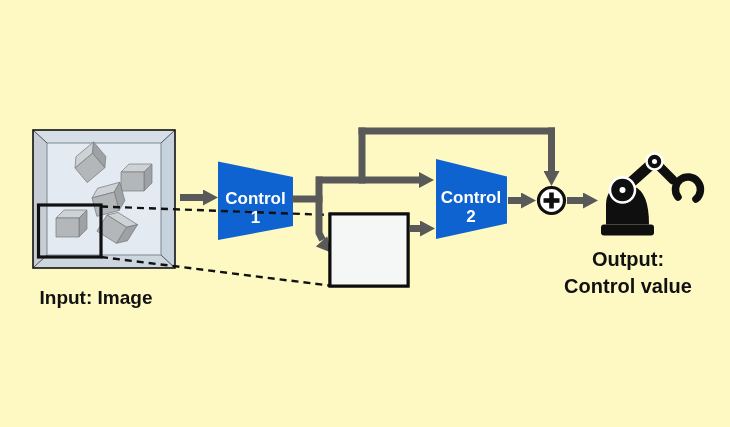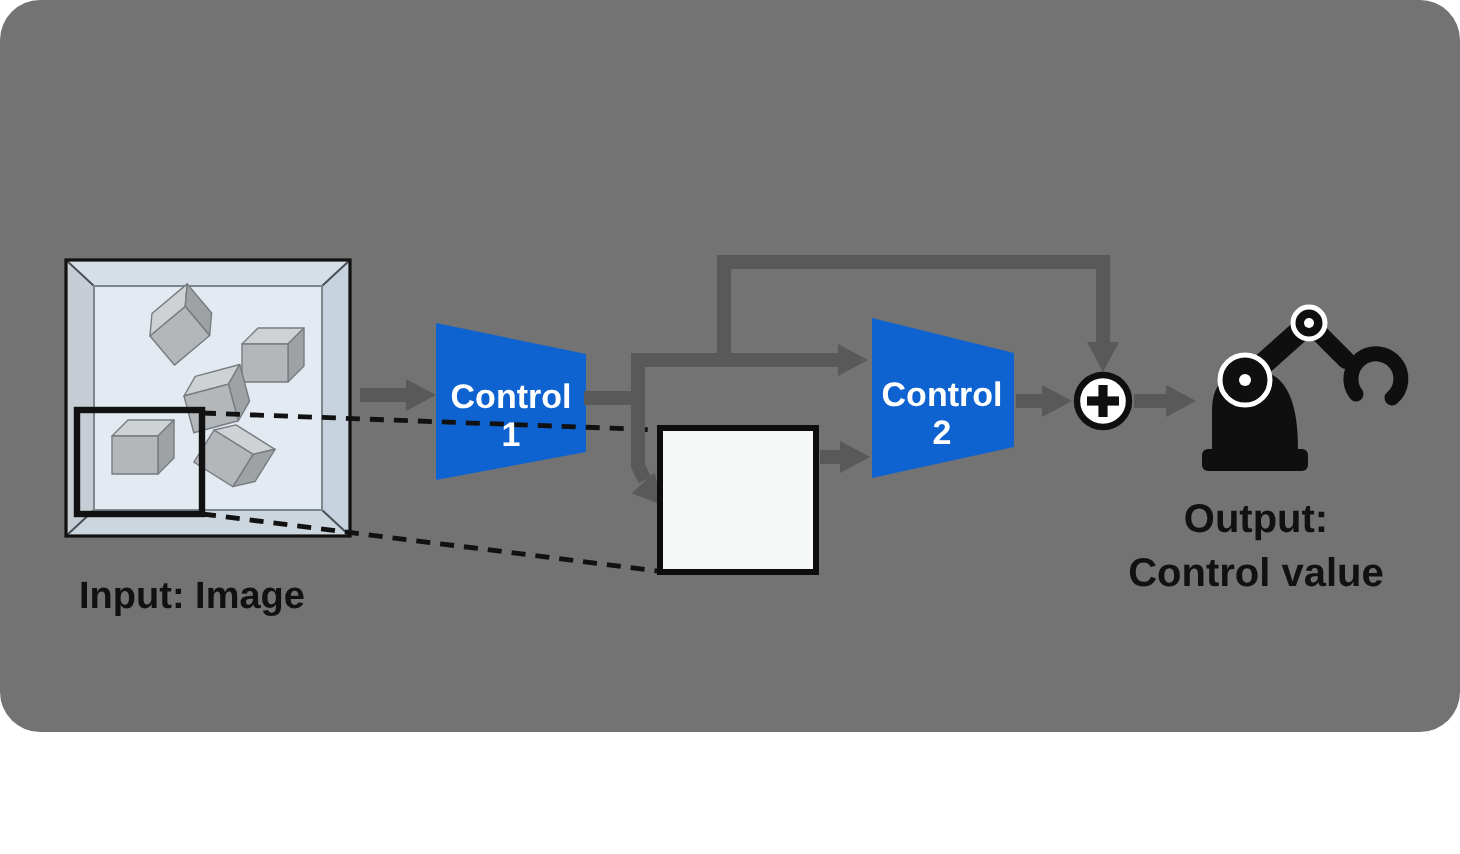--- a/index.html
+++ b/index.html
@@ -15,23 +15,22 @@
     --cube-top:#cfd2d4;
     --cube-front:#b3b7ba;
     --cube-side:#9ea2a5;
     --cube-stroke:#777c81;
     --crop-bg:#f5f6f6;
     --crop-wall:#c7c9cb;
     --white:#ffffff;
   }
   html,body{margin:0;padding:0;background:#ffffff;}
   .stage{
-    position:relative;width:730px;height:366px;background:#737373;overflow:hidden;
+    position:relative;width:730px;height:427px;background:#fef9c3;overflow:hidden;
     font-family:"Liberation Sans","DejaVu Sans",sans-serif;
-    border-radius:20px;
   }
   svg{position:absolute;left:0;top:0;}
   
   .wire{stroke:var(--wire-gray);stroke-width:7;fill:none;}
   .arrowhead{fill:var(--wire-gray);}
   
   .dash{stroke:var(--ink);stroke-width:2.4;stroke-dasharray:7 5;fill:none;}
   
   .wall-top{fill:var(--bin-wall-top);}
   .wall-left{fill:var(--bin-wall-left);}

